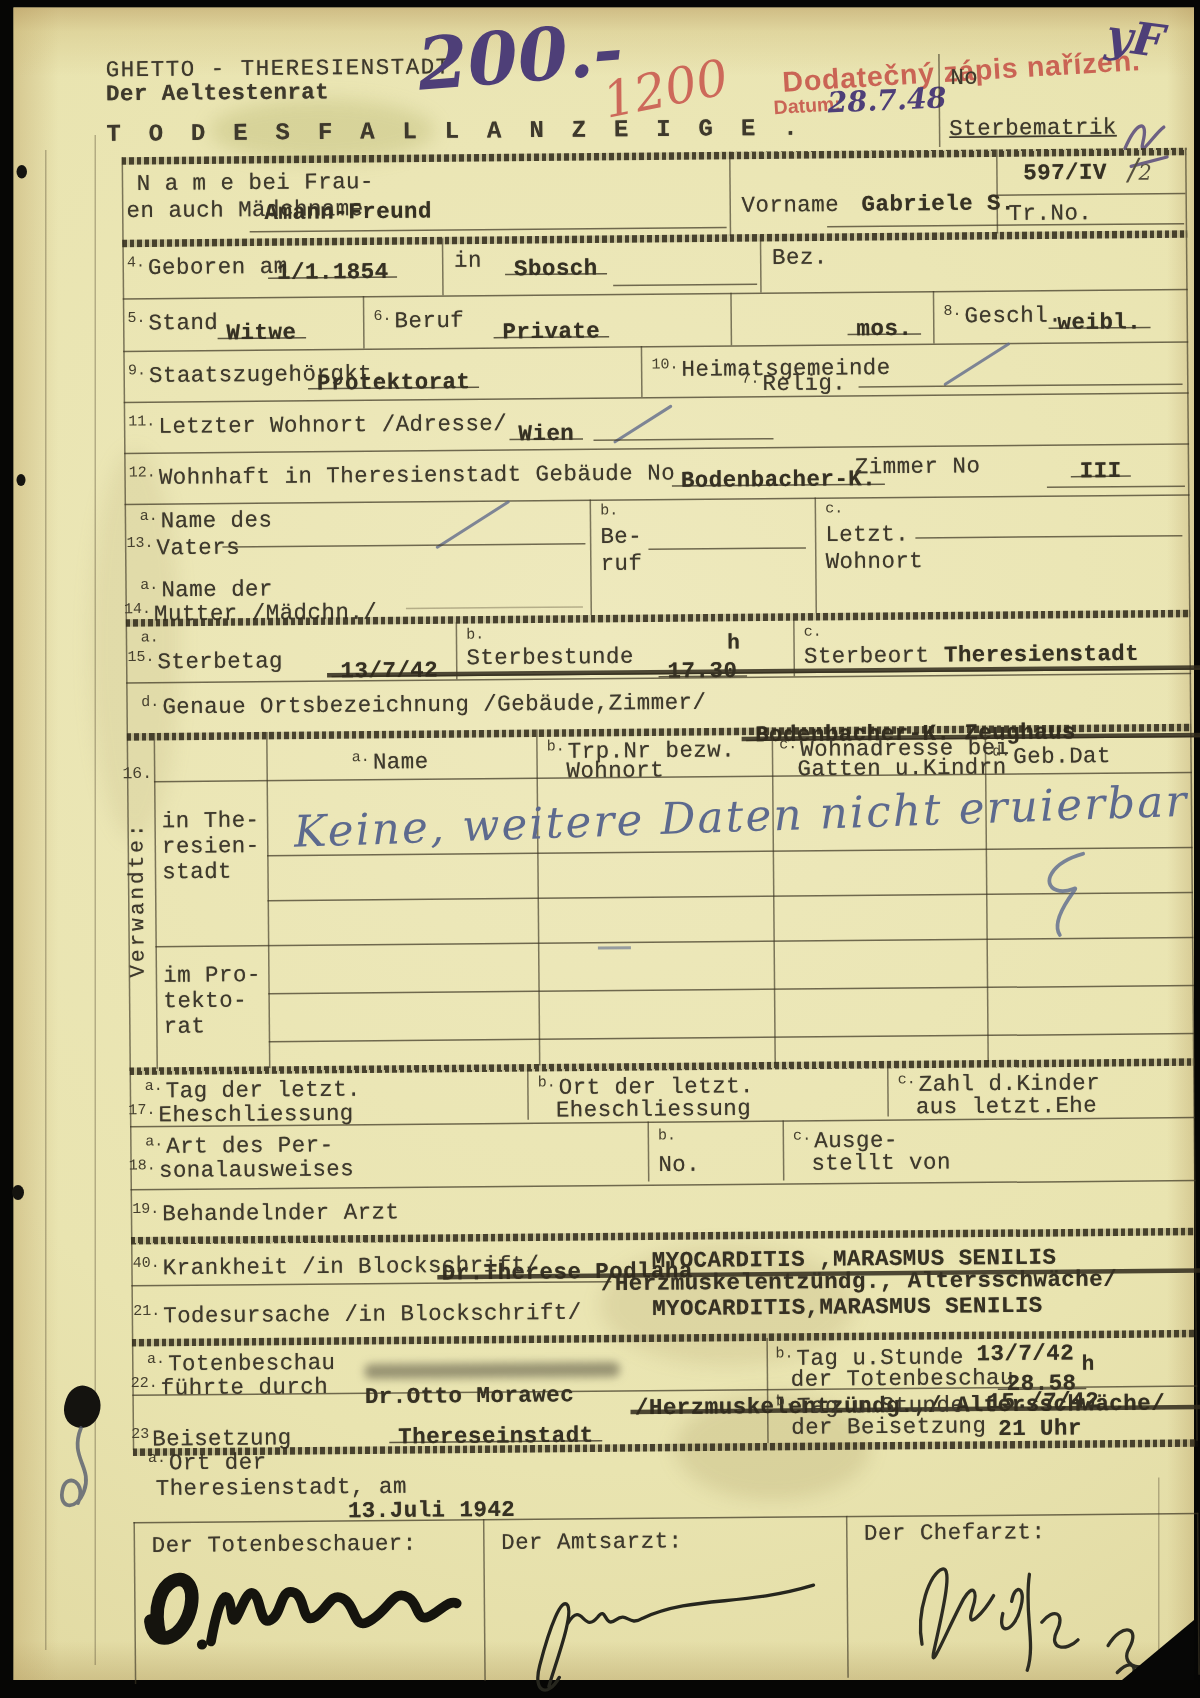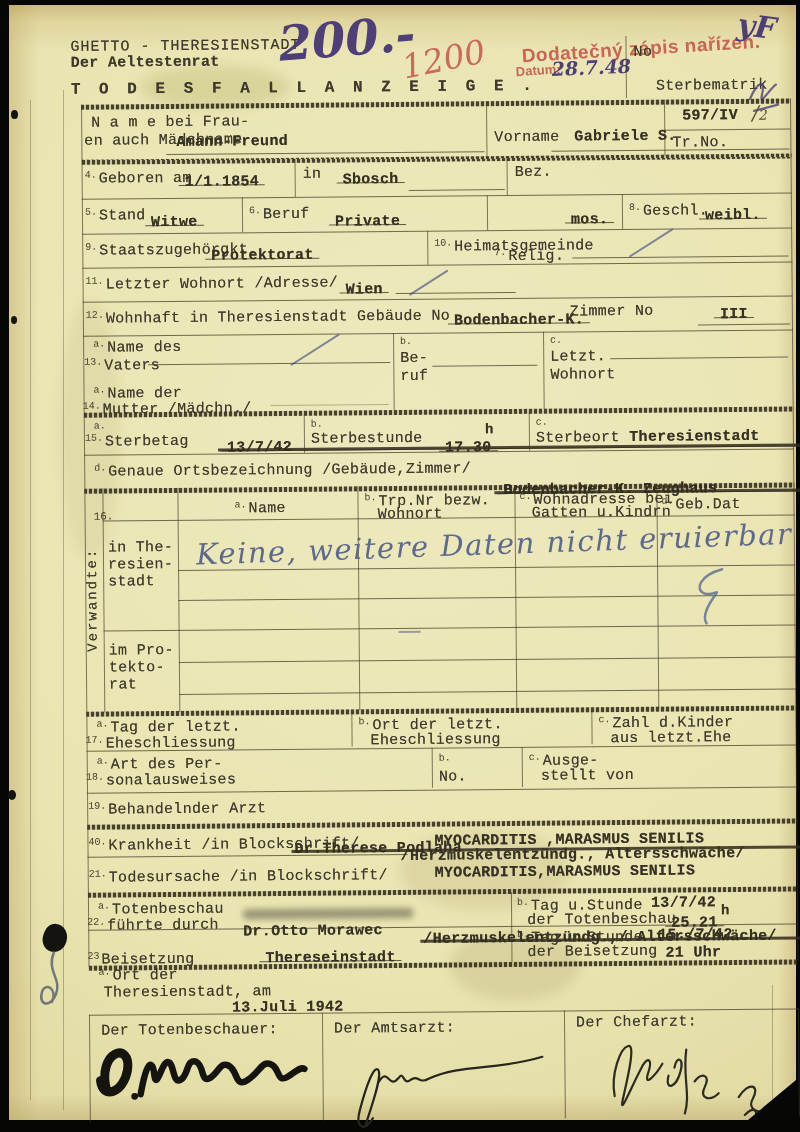--- a/index.html
+++ b/index.html
@@ -62,21 +62,21 @@
     <div class="cell t" style="left:75px;top:36px;letter-spacing:1px;">GHETTO - THERESIENSTADT</div>
     <div class="cell t" style="left:75px;top:52px;font-weight:700;">Der Aeltestenrat</div>
     <div class="cell t" style="left:75px;top:78px;font-size:16px;font-weight:700;letter-spacing:4.5px;">T O D E S F A L L A N Z E I G E .</div>
     <div class="cell hand purple" style="left:283px;top:10px;font-size:48px;font-weight:700;transform:rotate(-4deg);">200.-</div>
     <div class="cell hand red" style="left:406px;top:40px;font-size:33px;transform:rotate(-11deg);opacity:.85;">1200</div>
     <div class="cell stamp" style="left:526px;top:40px;font-size:19px;transform:rotate(-3deg);letter-spacing:.5px;">Dodatečný zápis nařízen.</div>
     <div class="cell stamp" style="left:520px;top:64px;font-size:13px;transform:rotate(-3deg);">Datum:</div>
     <div class="cell hand purple" style="left:556px;top:58px;font-size:19px;font-weight:700;transform:rotate(-2deg);">28.7.48</div>
     <i class="v" style="left:630px;top:38px;height:62px;"></i>
     <div class="cell t" style="left:638px;top:46px;">No</div>
-    <div class="cell t" style="left:660px;top:80px;">Sterbematrik</div>
+    <div class="cell t" style="left:637px;top:80px;text-decoration:underline;">Sterbematrik</div>
     <div class="cell hand purple" style="left:742px;top:12px;font-size:30px;font-weight:700;transform:rotate(8deg);">yF</div>
     <svg style="position:absolute;left:748px;top:74px;" width="40" height="45" viewBox="0 0 40 45">
       <path d="M6,28 C14,10 22,8 18,24 C15,36 26,18 32,14 M10,40 L34,34" stroke="rgba(78,63,120,.8)" stroke-width="2.2" fill="none" stroke-linecap="round"></path>
     </svg>
 
     <div class="heavy" style="left:85px;top:102px;width:710px;"></div>
     <i class="v" style="left:85px;top:102px;height:862px;"></i>
     <i class="v" style="left:794px;top:102px;height:862px;"></i>
 
     <div class="cell t" style="left:95px;top:112px;">N a m e bei Frau-</div>
@@ -179,21 +179,21 @@
     <i class="v" style="left:358px;top:486px;height:224px;"></i>
     <i class="v" style="left:515px;top:486px;height:224px;"></i>
     <i class="v" style="left:657px;top:486px;height:224px;"></i>
     <div class="cell" style="left:235px;top:498px;"><span class="sm">a.</span><span class="t">Name</span></div>
     <div class="cell" style="left:365px;top:492px;"><span class="sm">b.</span><span class="t">Trp.Nr bezw.</span></div>
     <div class="cell t" style="left:378px;top:506px;">Wohnort</div>
     <div class="cell" style="left:520px;top:492px;"><span class="sm">c.</span><span class="t">Wohnadresse bei</span></div>
     <div class="cell t" style="left:532px;top:506px;">Gatten u.Kindrn</div>
     <div class="cell" style="left:662px;top:498px;"><span class="sm">d.</span><span class="t">Geb.Dat</span></div>
     <i class="ln" style="left:103px;top:518px;width:692px;"></i>
-    <div class="cell sm" style="left:94px;top:508px;font-size:11px;">16.</div>
+    <div class="cell sm" style="left:82px;top:508px;font-size:11px;">16.</div>
     <div class="cell t" style="left:84px;top:545px;writing-mode:vertical-rl;transform:rotate(180deg);letter-spacing:2px;font-size:14px;">Verwandte:</div>
     <div class="cell t" style="left:108px;top:537px;">in The-</div>
     <div class="cell t" style="left:108px;top:554px;">resien-</div>
     <div class="cell t" style="left:108px;top:571px;">stadt</div>
     <div class="cell t" style="left:108px;top:640px;">im Pro-</div>
     <div class="cell t" style="left:108px;top:657px;">tekto-</div>
     <div class="cell t" style="left:108px;top:674px;">rat</div>
     <i class="ln" style="left:178px;top:568px;width:617px;"></i>
     <i class="ln" style="left:178px;top:598px;width:617px;"></i>
     <i class="ln" style="left:103px;top:628px;width:692px;"></i>
@@ -240,21 +240,21 @@
     <div class="heavy" style="left:85px;top:890px;width:710px;"></div>
 
     <div class="cell" style="left:95px;top:898px;"><span class="sm">a.</span><span class="t">Totenbeschau</span></div>
     <div class="cell" style="left:84px;top:914px;"><span class="sm">22.</span><span class="t">führte durch</span></div>
     <div class="smudge" style="left:240px;top:908px;width:170px;height:10px;"></div>
     <div class="cell t val" style="left:240px;top:922px;">Dr.Otto Morawec</div>
     <i class="v" style="left:508px;top:893px;height:70px;"></i>
     <div class="cell" style="left:514px;top:898px;"><span class="sm">b.</span><span class="t">Tag u.Stunde</span></div>
     <div class="cell t val" style="left:648px;top:897px;">13/7/42</div>
     <div class="cell t" style="left:524px;top:913px;">der Totenbeschau</div>
-    <div class="cell t val onln" style="left:662px;top:917px;">25.21</div>
+    <div class="cell t val onln" style="left:662px;top:917px;">28.58</div>
     <div class="cell t val" style="left:718px;top:905px;font-size:14px;">h</div>
     <i class="ln" style="left:85px;top:927px;width:710px;"></i>
     <div class="cell" style="left:95px;top:932px;margin-top:32px;"><span class="sm">a.</span><span class="t">Ort der</span></div>
     <div class="cell" style="left:84px;top:948px;"><span class="sm">23</span><span class="t">Beisetzung</span></div>
     <div class="cell t val onln" style="left:256px;top:949px;">Thereseinstadt</div>
     <div class="cell" style="left:514px;top:930px;"><span class="sm">b.</span><span class="t">Tag u.Stunde</span></div>
     <div class="cell t val" style="left:655px;top:929px;">15./7/42</div>
     <div class="cell t" style="left:524px;top:945px;">der Beisetzung</div>
     <div class="cell t val" style="left:662px;top:947px;">21 Uhr</div>
     <div class="heavy" style="left:85px;top:963px;width:710px;"></div>

